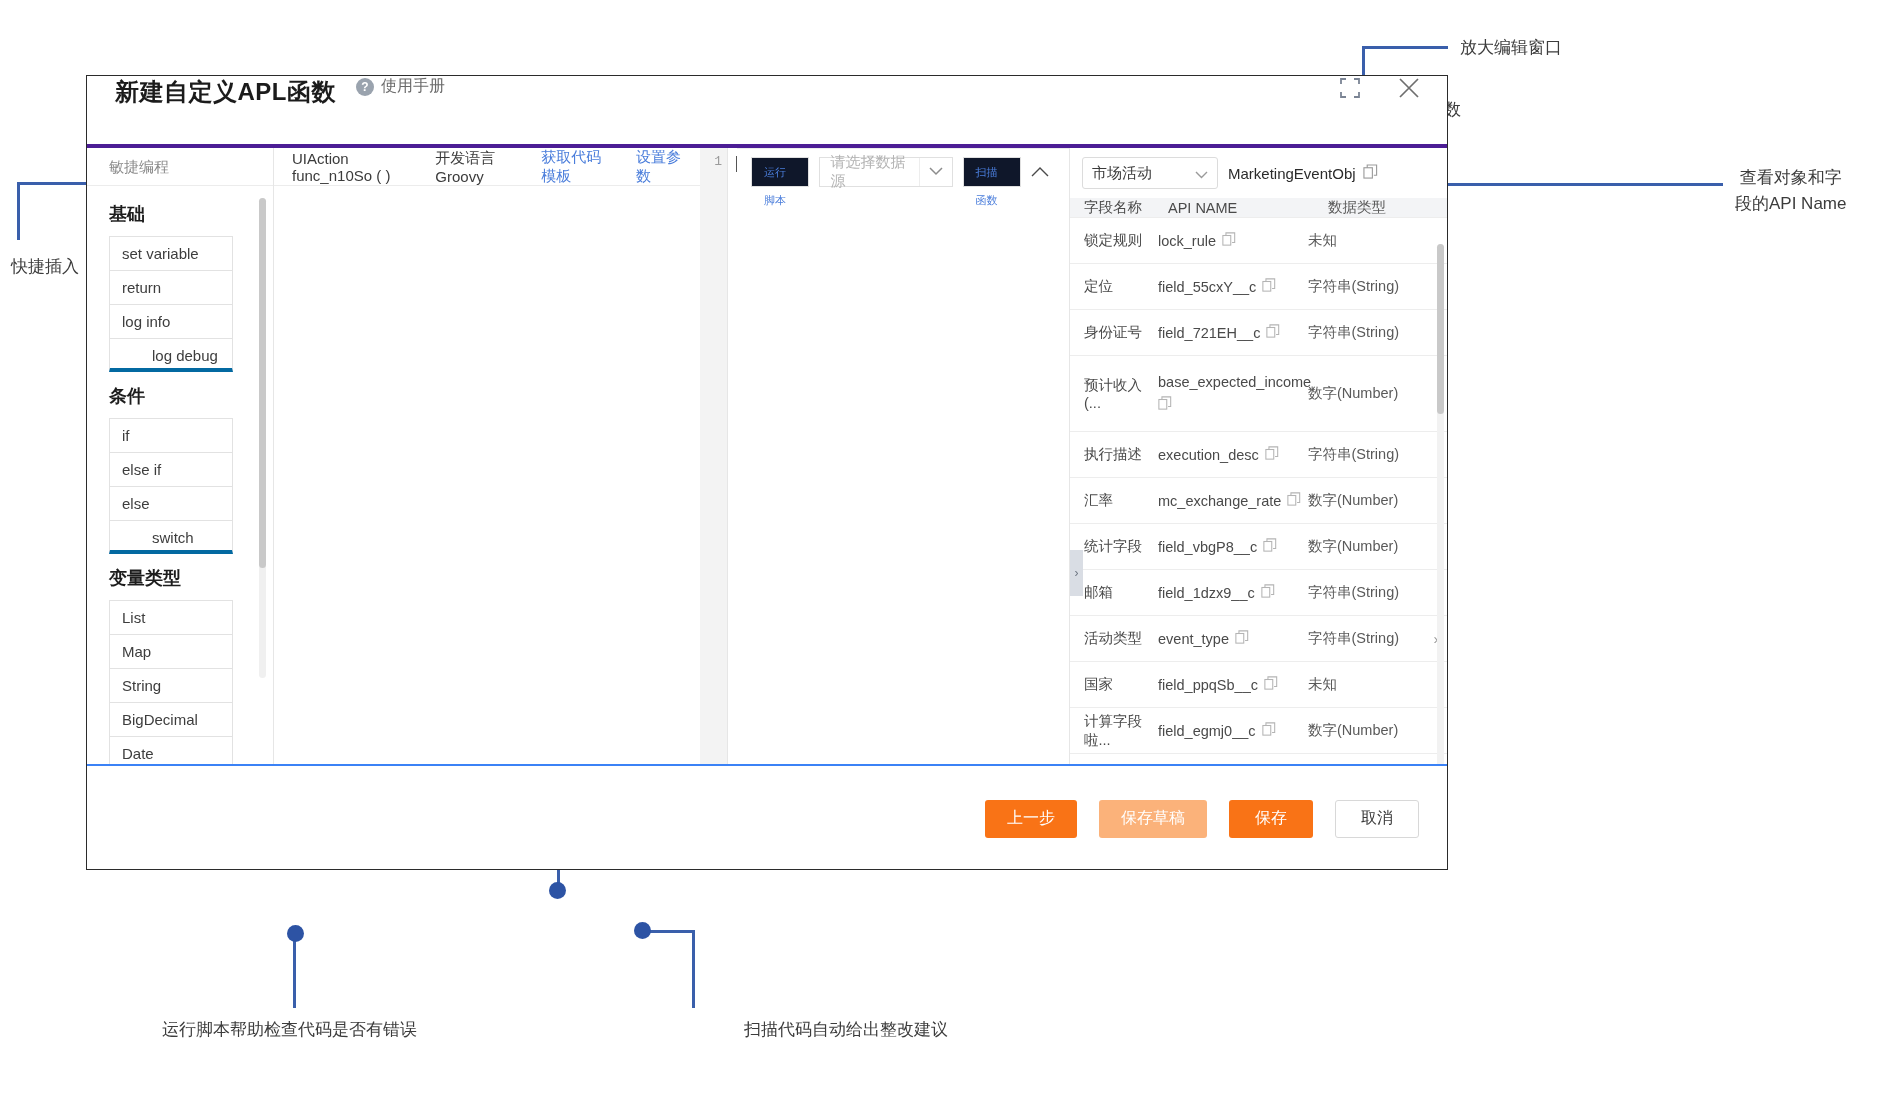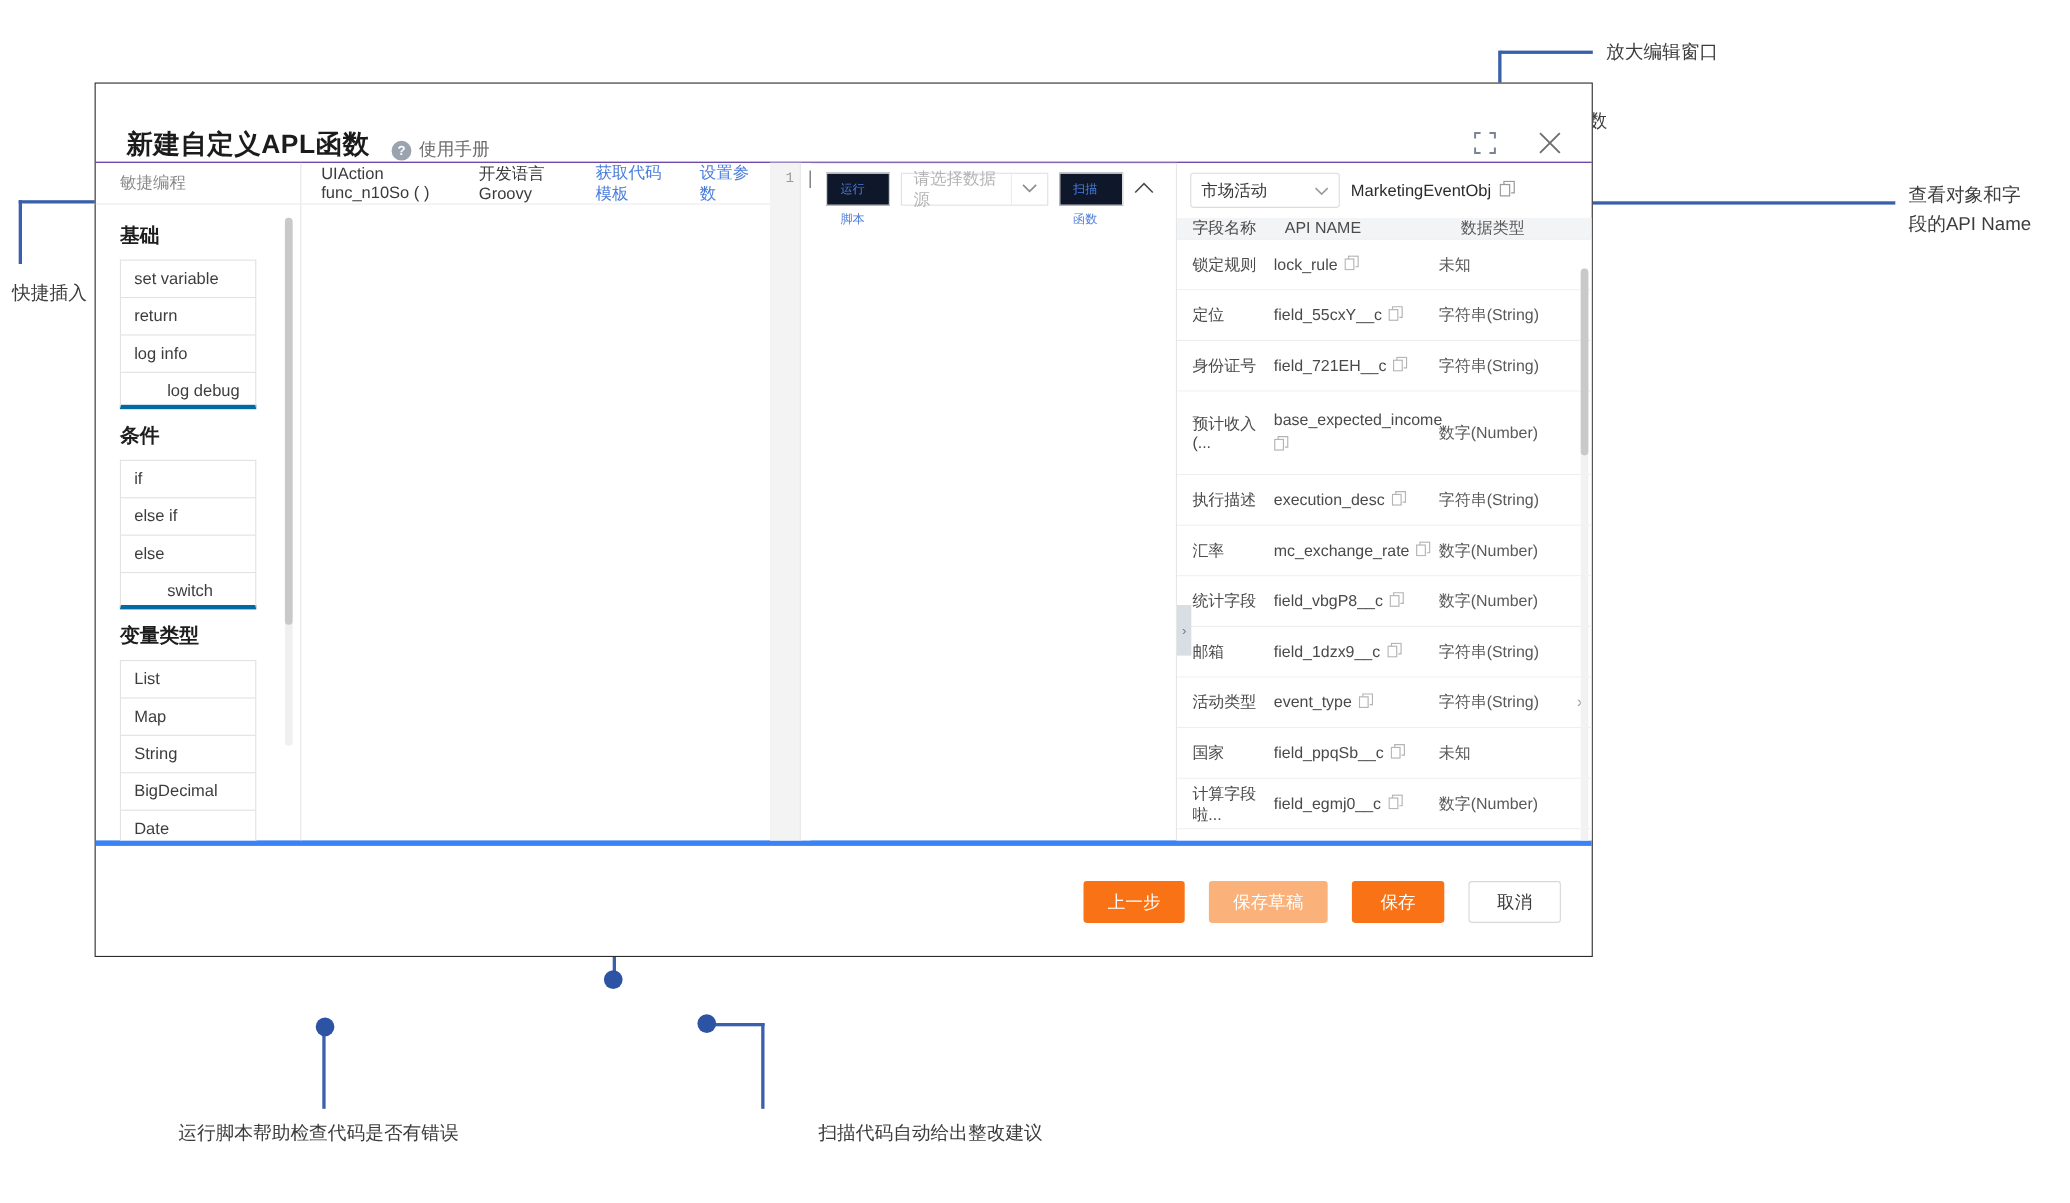--- a/index.html
+++ b/index.html
@@ -19,22 +19,22 @@
   .ann-h{height:3px;}
   .ann-v{width:3px;}
   .dot{position:absolute;width:17px;height:17px;border-radius:50%;background:#2d53a4;}
 
   
   .modal{
     position:absolute;left:86px;top:75px;width:1362px;height:795px;
     background:#ffffff;border:1px solid #2b2b2b;box-sizing:border-box;
   }
   .modal-header{
-    height:72px;display:flex;align-items:flex-end;padding:0 26px 0 28px;
-    box-sizing:border-box;border-bottom:1px solid #4c1d95;
+    height:72px;display:flex;align-items:flex-start;padding:0 26px 0 28px;
+    box-sizing:border-box;border-bottom:4px solid #4c1d95;
   }
   .modal-title{font-size:24px;color:#1b1b1b;font-weight:bold;letter-spacing:.5px;}
   .help-wrap{display:flex;align-items:center;margin-left:20px;gap:7px;}
   .help-icon{
     width:18px;height:18px;border-radius:50%;background:#9aa3ae;color:#fff;
     font-size:12px;line-height:18px;text-align:center;font-weight:bold;
   }
   .help-text{font-size:16px;color:#6b6b6b;}
   .hdr-right{margin-left:auto;display:flex;align-items:center;gap:36px;}
   .icon-btn{cursor:pointer;display:block;}
@@ -113,21 +113,21 @@
   .cp{display:inline-block;color:#b4b4b4;}
   .tbl-track{position:absolute;right:3px;top:46px;width:7px;height:690px;background:#f2f2f2;border-radius:4px;}
   .tbl-thumb{position:absolute;right:3px;top:46px;width:7px;height:170px;background:#c9c9c9;border-radius:4px;}
   .row-handle{
     position:absolute;left:0;top:352px;width:13px;height:46px;background:#d9dde4;
     color:#6d7582;font-size:12px;line-height:46px;text-align:center;cursor:pointer;z-index:3;
   }
 
   
   .modal-footer{
-    height:107px;border-top:5px solid #3b82f6;display:flex;align-items:center;
+    height:107px;border-top:2px solid #3b82f6;display:flex;align-items:center;
     justify-content:flex-end;padding-right:28px;gap:22px;box-sizing:border-box;
   }
   .btn{height:38px;min-width:84px;padding:0 22px;border-radius:3px;font-size:16px;
        display:flex;align-items:center;justify-content:center;cursor:pointer;box-sizing:border-box;border:none;}
   .btn-primary{background:#f97316;color:#fff;}
   .btn-disabled{background:#fbb27a;color:#ffffff;}
   .btn-plain{background:#fff;color:#3a3a3a;border:1px solid #d8d8d8;}
 </style>
 </head>
 <body>
@@ -144,21 +144,21 @@
   <div class="dot" style="left:908px;top:155px;"></div>
   <div class="anno" style="left:519px;top:98px;">查看函数模板库，通过案例快速创建代码</div>
 
   <div class="ann-line ann-h" style="left:1233px;top:108px;width:46px;"></div>
   <div class="ann-line ann-v" style="left:1233px;top:108px;height:56px;"></div>
   <div class="dot" style="left:1226px;top:155px;"></div>
   <div class="anno" style="left:1291px;top:98px;">设置调用方传递的参数</div>
 
   <div class="ann-line ann-h" style="left:1353px;top:183px;width:370px;"></div>
   <div class="dot" style="left:1345px;top:175px;"></div>
-  <div class="anno" style="left:1735px;top:165px;line-height:1.5;">查看对象和字
+  <div class="anno" style="left:1735px;top:165px;line-height:1.5;text-align:center;">查看对象和字
 段的API Name</div>
 
   <div class="ann-line ann-h" style="left:17px;top:182px;width:102px;"></div>
   <div class="ann-line ann-v" style="left:17px;top:182px;height:58px;"></div>
   <div class="dot" style="left:112px;top:174px;"></div>
   <div class="anno" style="left:11px;top:255px;">快捷插入</div>
 
   <div class="ann-line ann-h" style="left:820px;top:578px;width:72px;"></div>
   <div class="dot" style="left:886px;top:570px;"></div>
   <div class="anno" style="left:912px;top:566px;">函数编辑页面</div>

